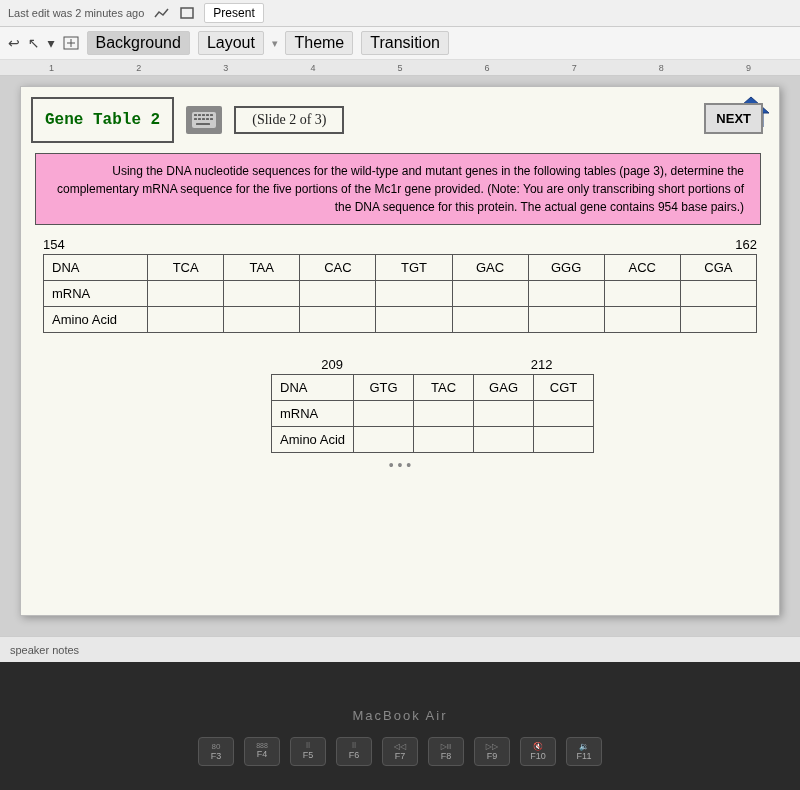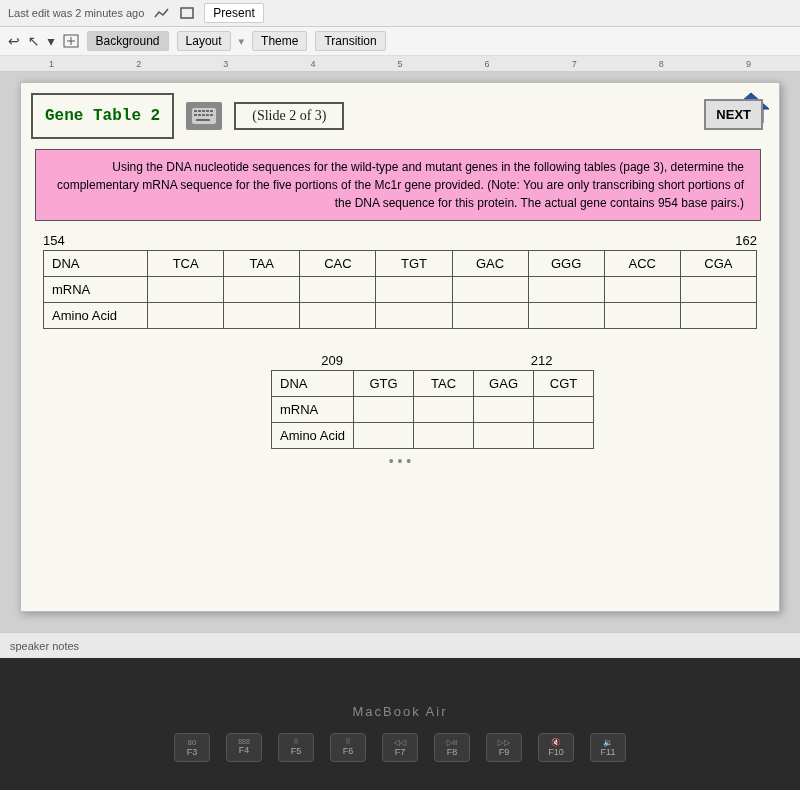--- a/index.html
+++ b/index.html
@@ -35,21 +35,21 @@
       padding: 4px 8px;
       gap: 8px;
       border-bottom: 1px solid #ddd;
       font-size: 12px;
     }
     .toolbar-icon { font-size: 14px; cursor: pointer; color: #444; }
     .toolbar-btn {
       background: #e8e8e8;
       border: 1px solid #ccc;
       padding: 2px 8px;
-      font-size: 12px;
+      font-size: 16px;
       cursor: pointer;
       border-radius: 2px;
     }
     .toolbar-btn.active { background: #d0d0d0; }
 
     
     .ruler {
       background: #e8e8e8;
       height: 16px;
       border-bottom: 1px solid #ccc;
@@ -207,21 +207,21 @@
     .keyboard-area {
       background: #2a2a2a;
       height: 150px;
       display: flex;
       flex-direction: column;
       align-items: center;
       justify-content: center;
       gap: 8px;
     }
     .macbook-label { color: #888; font-size: 13px; letter-spacing: 2px; margin-bottom: 6px; }
-    .keyboard-row { display: flex; gap: 16px; }
+    .keyboard-row { display: flex; gap: 10px; }
     .key {
       background: #3a3a3a;
       border: 1px solid #555;
       border-radius: 4px;
       color: #aaa;
       font-size: 9px;
       padding: 4px 6px;
       min-width: 36px;
       text-align: center;
     }

